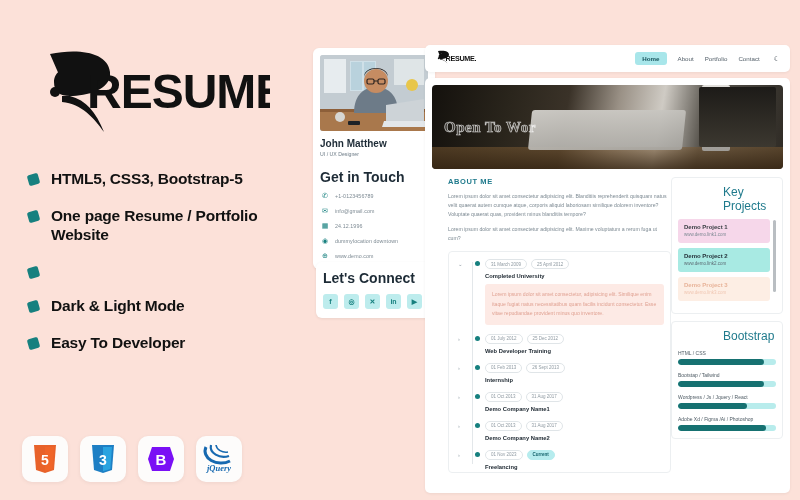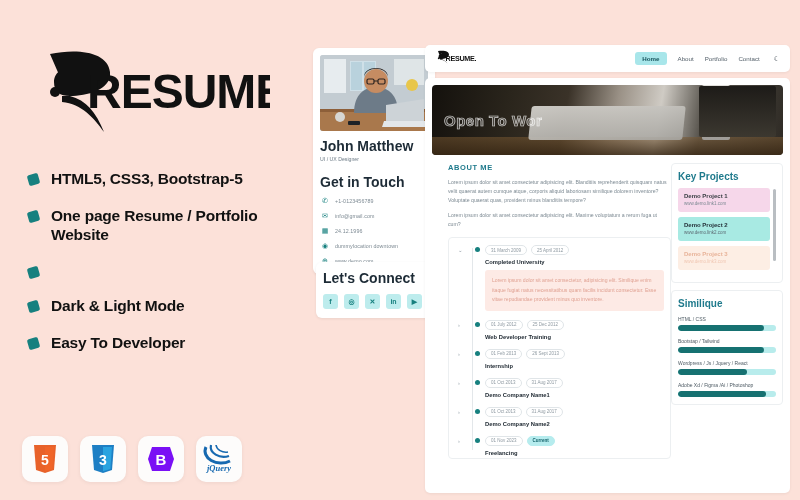--- a/index.html
+++ b/index.html
@@ -43,21 +43,21 @@
   .side-card {
     position: absolute; left: 3px; top: 48px; width: 122px;
     background: #fff; border-radius: 6px; padding: 7px 7px 9px 7px;
     box-shadow: 0 1px 3px rgba(0,0,0,.07);
   }
   .avatar-img {
     width: 108px; height: 76px; border-radius: 3px; display: block;
     background: linear-gradient(160deg,#cfd6da 0%, #b9c2c7 40%, #8b949b 100%);
     overflow: hidden; position: relative;
   }
-  .p-name { font-size: 14px; font-weight: bold; color: #1d2b36; margin-top: 7px; }
+  .p-name { font-size: 10px; font-weight: bold; color: #1d2b36; margin-top: 7px; }
   .p-role { font-size: 5.2px; color: #6b7a85; margin-top: 2px; }
   .p-sec { font-size: 14px; font-weight: bold; color: #1d2b36; margin-top: 12px; }
   .ct-row { display: flex; align-items: center; margin-top: 7px; }
   .ct-ico { width: 10px; flex: 0 0 10px; color: #17807f; font-size: 7px; text-align: center; }
   .ct-txt { font-size: 5.3px; color: #7d8a93; margin-left: 5px; letter-spacing: .1px; }
 
   .connect-card {
     position: absolute; left: 6px; top: 262px; width: 122px;
     background: #fff; border-radius: 6px; padding: 8px 7px 9px 7px;
     box-shadow: 0 1px 3px rgba(0,0,0,.07);
@@ -84,23 +84,24 @@
     border-radius: 3px; font-weight: bold;
   }
   .moon { font-size: 7px; color: #2a3640; margin-left: 3px; }
 
   .page {
     background: #fff; border-radius: 5px; margin-top: 6px;
     padding: 7px; box-shadow: 0 1px 3px rgba(0,0,0,.06);
     height: 415px; overflow: hidden;
   }
   .hero {
-    height: 70px; border-radius: 4px; position: relative; overflow: hidden;
+    height: 84px; border-radius: 4px; position: relative; overflow: hidden;
     background:
       linear-gradient(100deg, #14110d 0%, #2a251c 22%, #3a3228 38%, #9a9186 52%, #cfcbc4 64%, #57534c 76%, #2e2a24 100%);
+    font-family: Liberation Serif, serif;
   }
   .hero-wood {
     position: absolute; left: 0; bottom: 0; width: 100%; height: 26%;
     background: linear-gradient(180deg, rgba(120,88,50,.55), rgba(60,42,22,.85));
   }
   .hero-kb {
     position: absolute; left: 28%; top: 30%; width: 44%; height: 48%;
     background: linear-gradient(170deg,#d8d6d1,#a6a49f); border-radius: 3px;
     transform: skewX(-6deg); opacity: .92;
   }
@@ -146,21 +147,21 @@
   .tl-title { font-size: 5.8px; font-weight: bold; color: #222c35; margin-top: 4px; }
   .tl-body {
     background: #fdeae5; border-radius: 3px; margin-top: 5px; padding: 6px 7px;
     font-size: 5.1px; color: #e0a293; line-height: 1.85;
   }
 
   .side-box {
     border: 1px solid #eceff1; border-radius: 4px; padding: 7px 6px;
     background: #fff;
   }
-  .h-side { font-size: 10px; font-weight: bold; color: #1f7a8c; }
+  .h-side { font-size: 12px; font-weight: normal; color: #1f7a8c; margin-left: 45px; }
   .proj-scroll { position: relative; margin-top: 6px; padding-right: 6px; }
   .proj {
     border-radius: 3px; padding: 5px 6px 6px 6px; margin-bottom: 5px;
   }
   .proj-t { font-size: 6px; font-weight: bold; }
   .proj-u { font-size: 4.5px; margin-top: 2px; }
   .proj.p1 { background: #f6d7ea; }
   .proj.p1 .proj-t { color: #3a3f44; } .proj.p1 .proj-u { color: #7d8a93; }
   .proj.p2 { background: #a8eae3; }
   .proj.p2 .proj-t { color: #26333b; } .proj.p2 .proj-u { color: #5d6c74; }
@@ -431,21 +432,21 @@
               </div>
               <div class="proj p3">
                 <div class="proj-t">Demo Project 3</div>
                 <div class="proj-u">www.demo.link3.com</div>
               </div>
               <div class="scrollbar"></div>
             </div>
           </div>
 
           <div class="side-box" style="margin-top:7px">
-            <div class="h-side">Similique</div>
+            <div class="h-side">Bootstrap</div>
 
             <div class="strength">
               <div class="st-lab">HTML / CSS</div>
               <div class="st-track">
                 <div class="st-fill" style="width: 88%;"></div>
               </div>
             </div>
             <div class="strength">
               <div class="st-lab">Bootstap / Tailwind</div>
               <div class="st-track">

